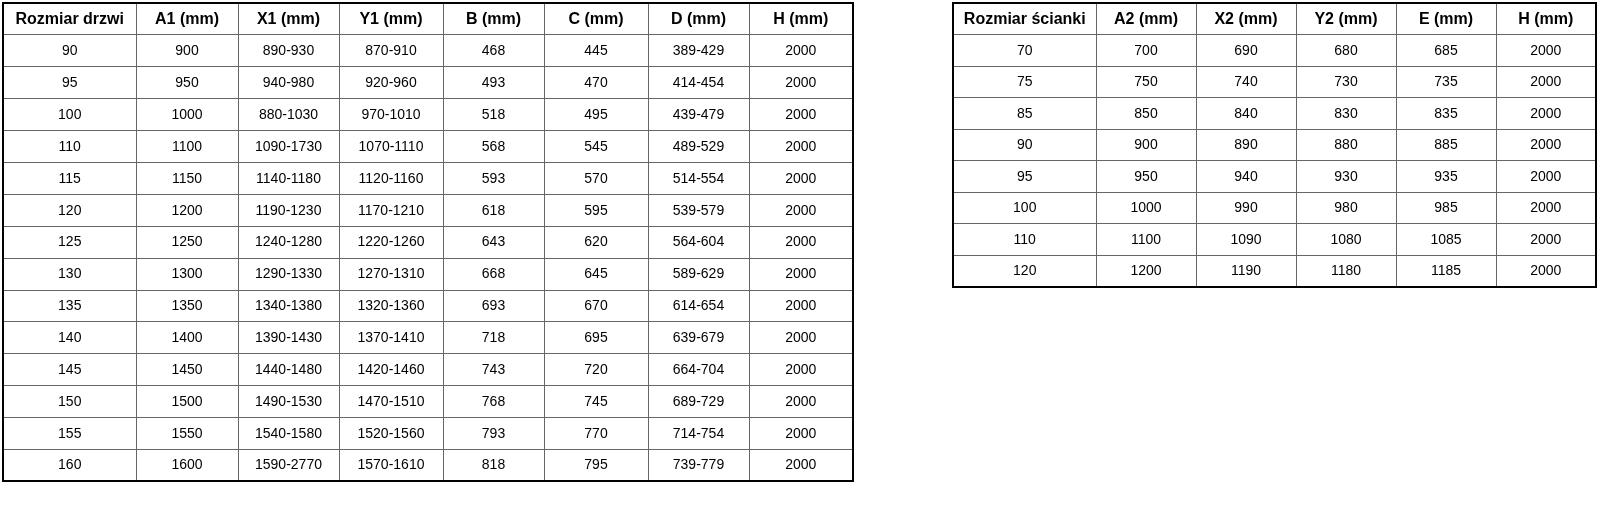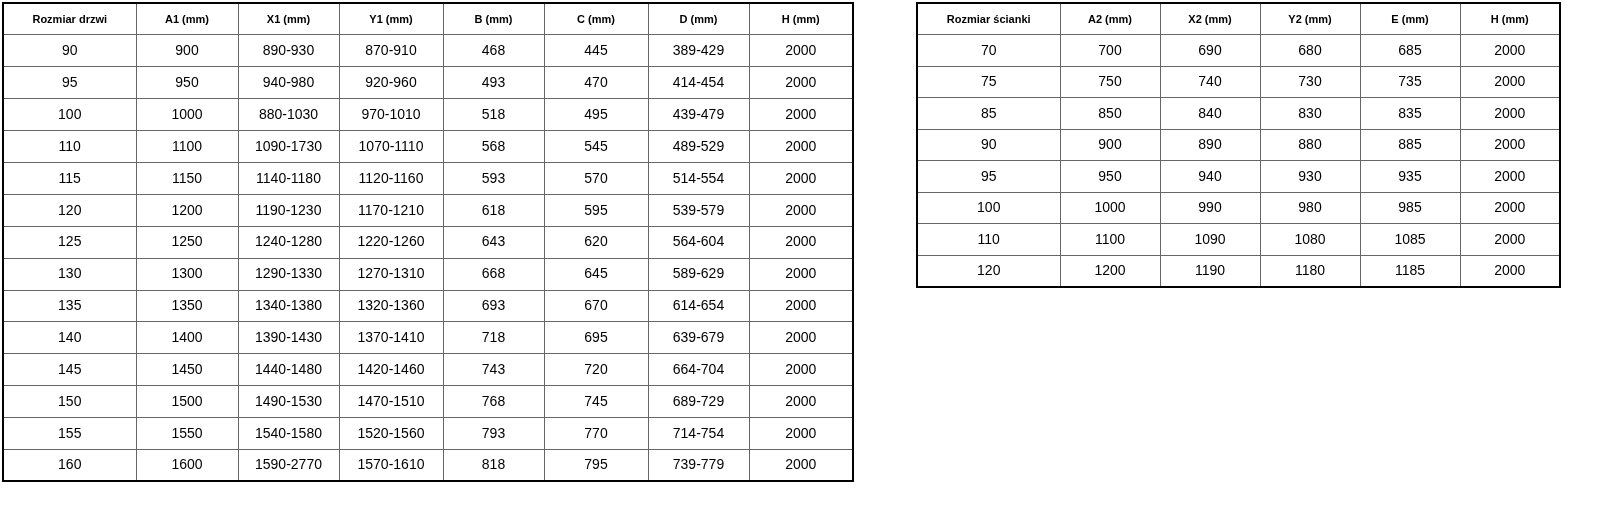--- a/index.html
+++ b/index.html
@@ -27,30 +27,30 @@
     text-align: center;
     vertical-align: middle;
     padding: 0 2px;
     font-size: 14px;
     line-height: 1.1;
     overflow: hidden;
     white-space: nowrap;
   }
   .dim-table th {
     font-weight: bold;
-    font-size: 11px;
+    font-size: 16px;
   }
   #door-table {
     left: 2px;
     top: 2px;
     width: 850px;
   }
   #door-table tr { height: 31.9px; }
   #wall-table {
-    left: 916px;
+    left: 952px;
     top: 2px;
     width: 643px;
   }
   #wall-table tr { height: 31.5px; }
 </style>
 </head>
 <body>
 
 <table class="dim-table" id="door-table">
     <colgroup>

